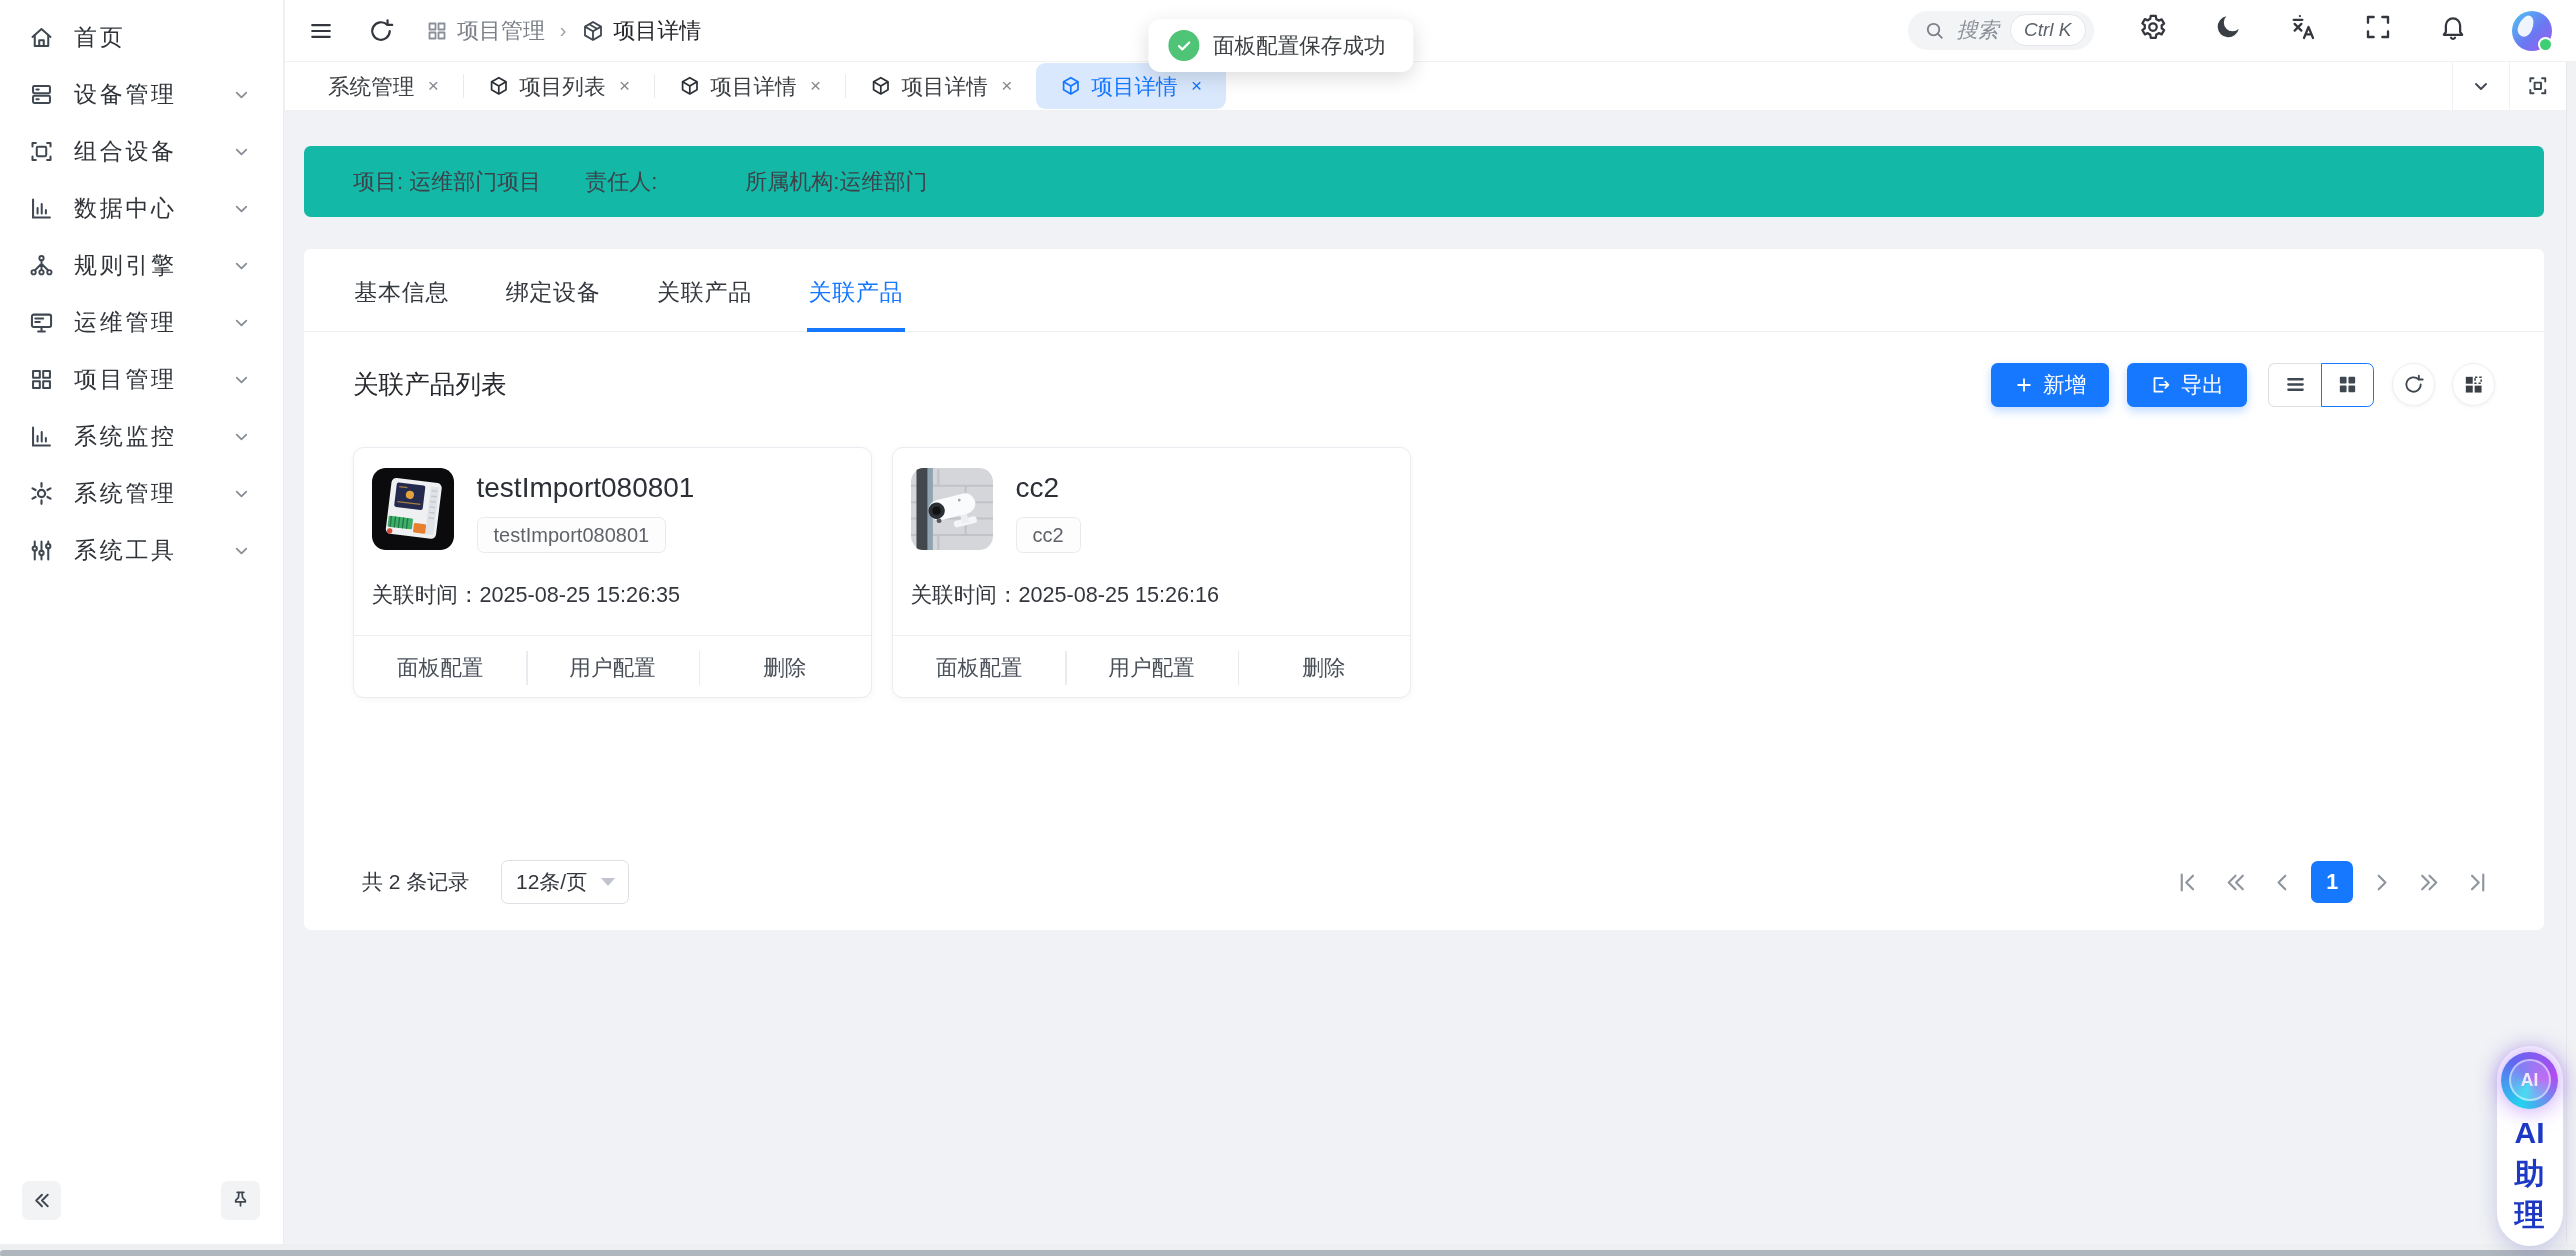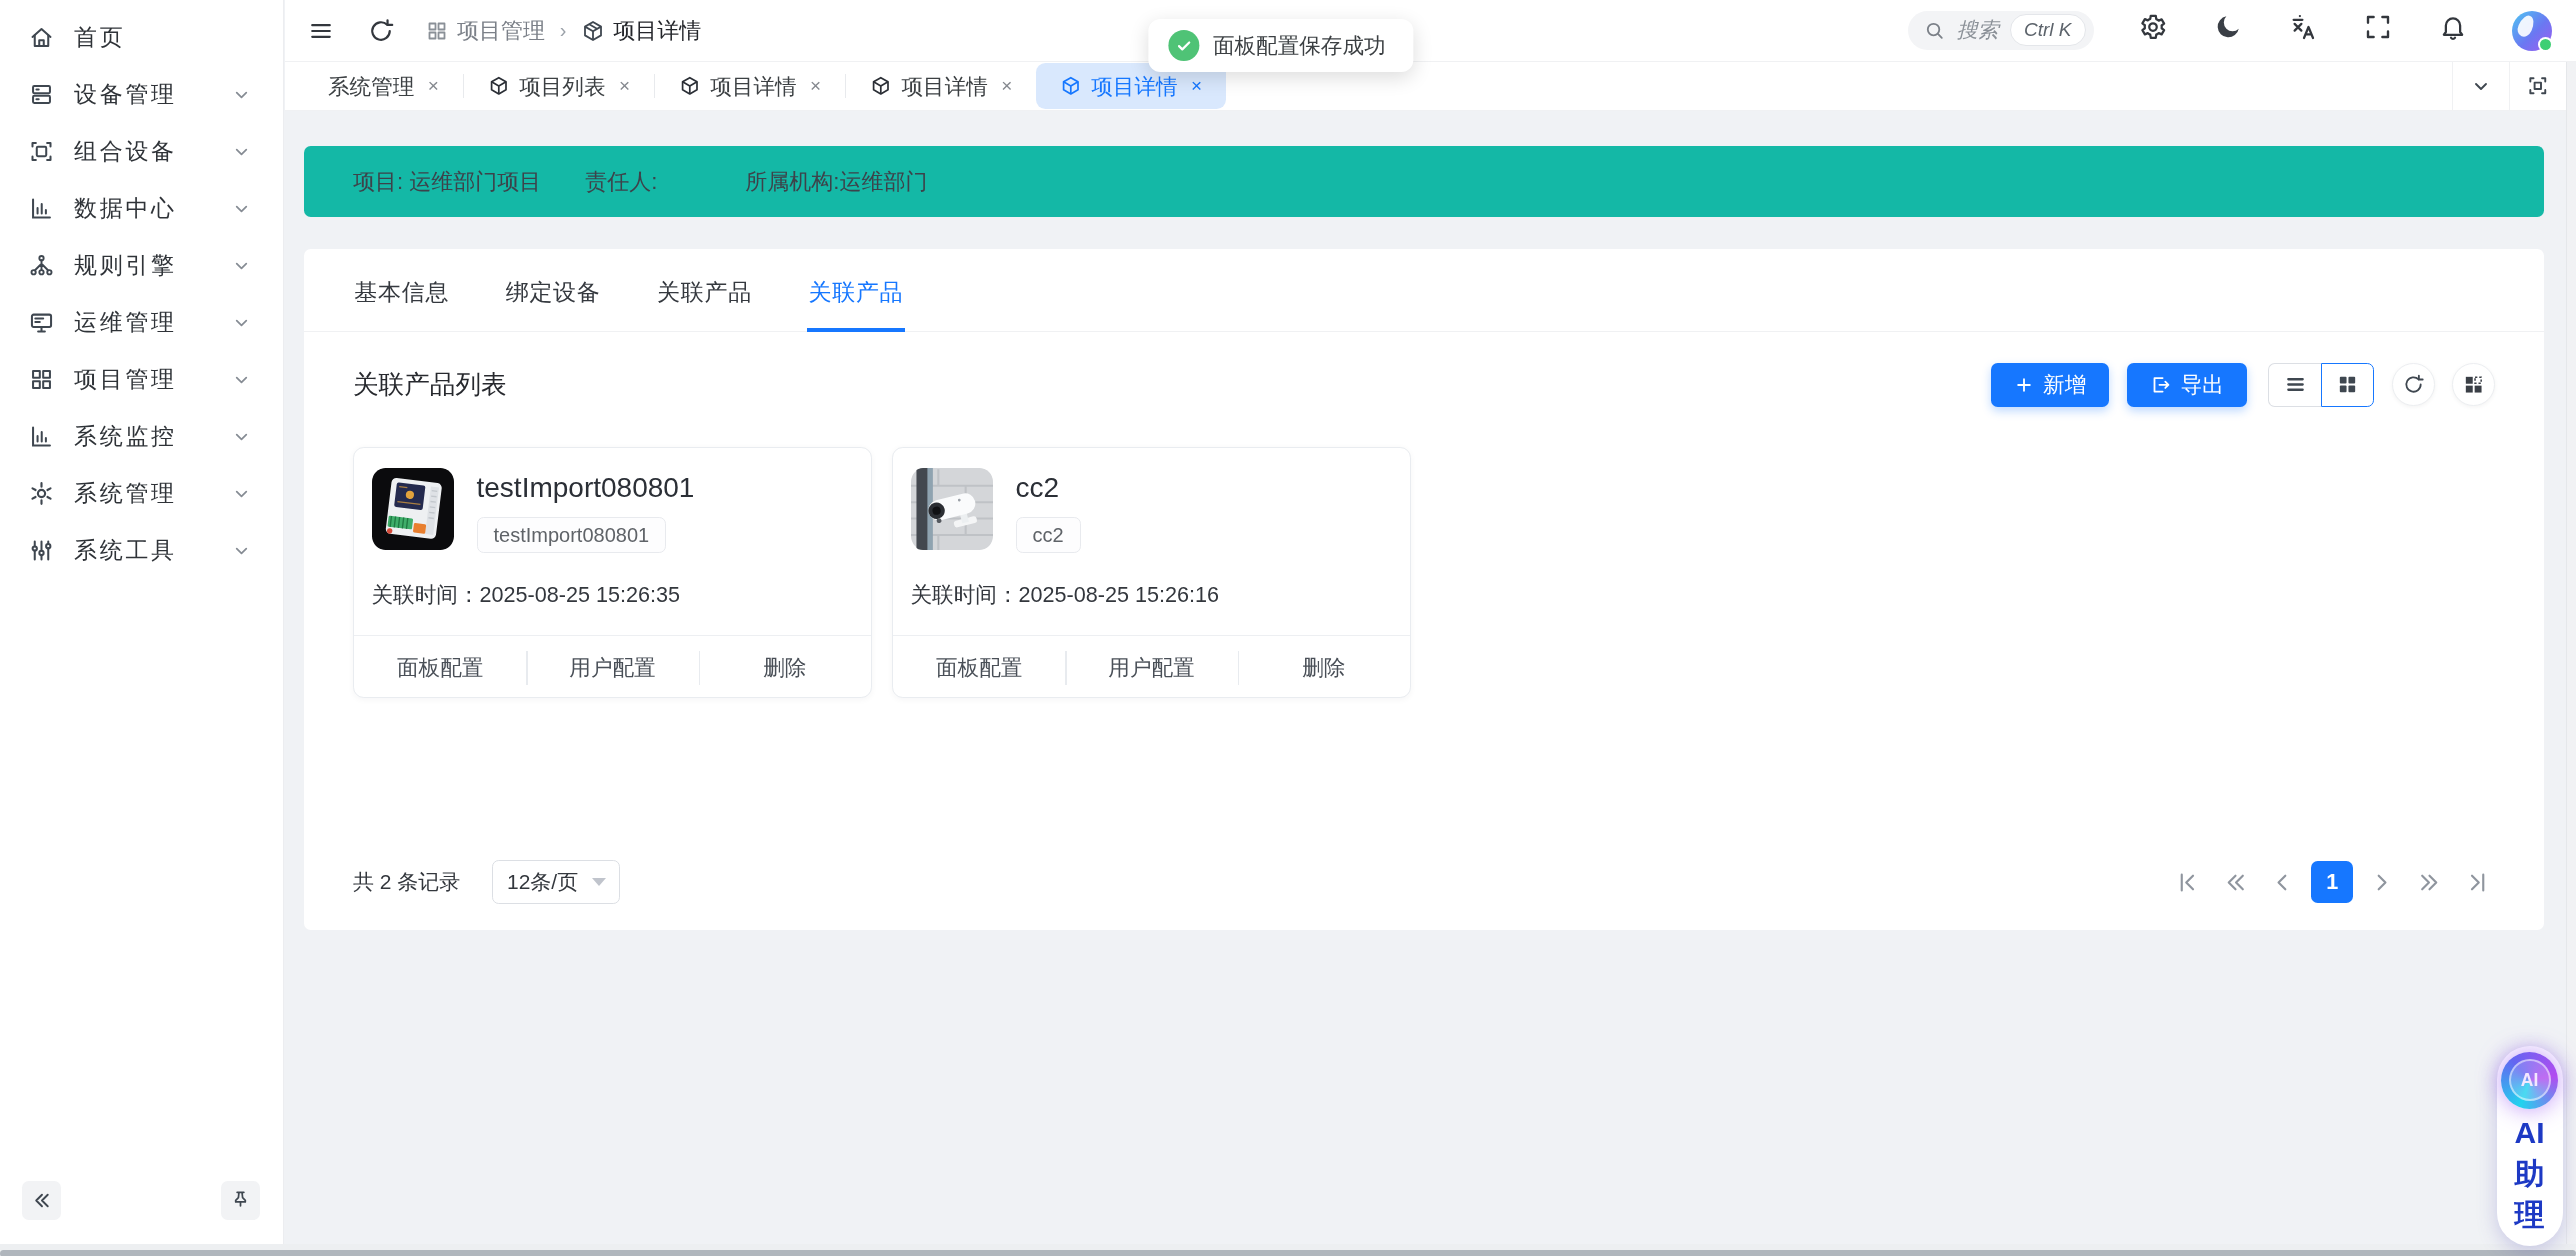--- a/index.html
+++ b/index.html
@@ -111,21 +111,21 @@
   .card-title{font-size:28px; color:#2b2f36;}
   .card-tag{display:inline-block; margin-top:13.5px; border:1.3px solid #e8eaee; background:#fdfdfe;
             border-radius:6.7px; padding:5.4px 16px; font-size:20px; color:#5f6368;}
   .card-time{padding:0 17.5px; margin-top:27px; font-size:21.6px; color:#33373d;}
   .card-foot{margin-top:25.6px; border-top:1.3px solid #edeff2; height:65px; display:flex;}
   .card-action{flex:1; display:flex; align-items:center; justify-content:center; font-size:21.6px;
                color:#494f57; cursor:pointer; position:relative;}
   .card-action + .card-action::before{content:""; position:absolute; left:0; top:15px; bottom:15px;
                width:1.3px; background:#e8ebef;}
 
-  .pager{position:absolute; left:49px; right:49px; bottom:25.6px; display:flex; align-items:center;justify-content:space-between;}
+  .pager{position:absolute; left:58px; right:49px; bottom:25.6px; display:flex; align-items:center;justify-content:space-between;}
   .pager-left{display:flex; align-items:center;}
   .total{font-size:21px; color:#33373d;}
   .page-size{margin-left:32px; width:128px; height:44px; border:1.3px solid #dcdfe4; border-radius:6.7px;
              display:flex; align-items:center; justify-content:center; gap:13.5px; cursor:pointer; background:#fff;}
   .page-size .val{font-size:21px; color:#33373d;}
   .caret-down{width:0;height:0;border-left:7.4px solid transparent;border-right:7.4px solid transparent;
               border-top:8.8px solid #c0c4cc;}
   .pager-right{margin-left:auto; display:flex; align-items:center; gap:9.4px; color:#8f959e;}
   .pg-btn{width:38px;height:38px;display:flex;align-items:center;justify-content:center;cursor:pointer;}
   .pg-num{width:42px;height:42px;border-radius:6.7px;background:#1677ff;color:#fff;display:flex;

